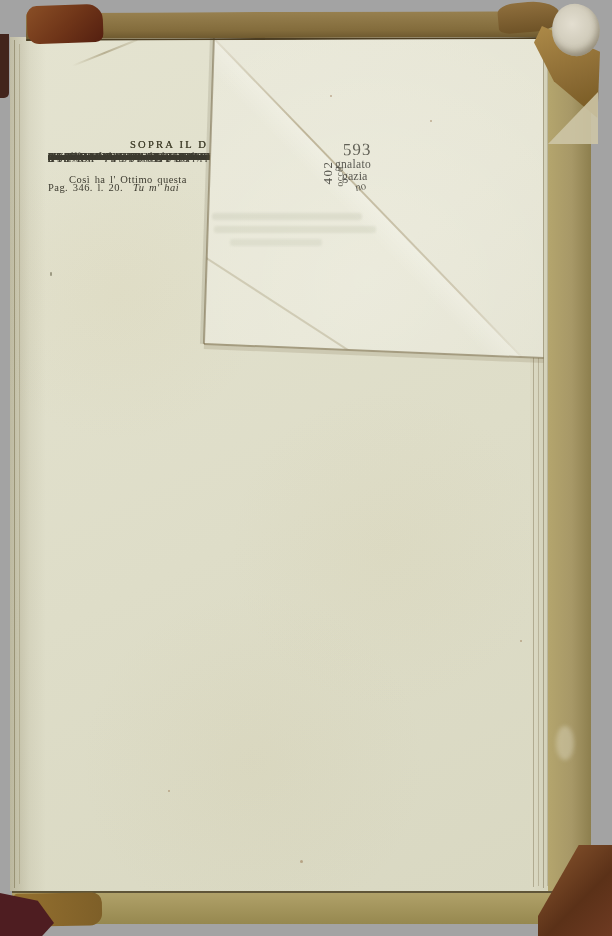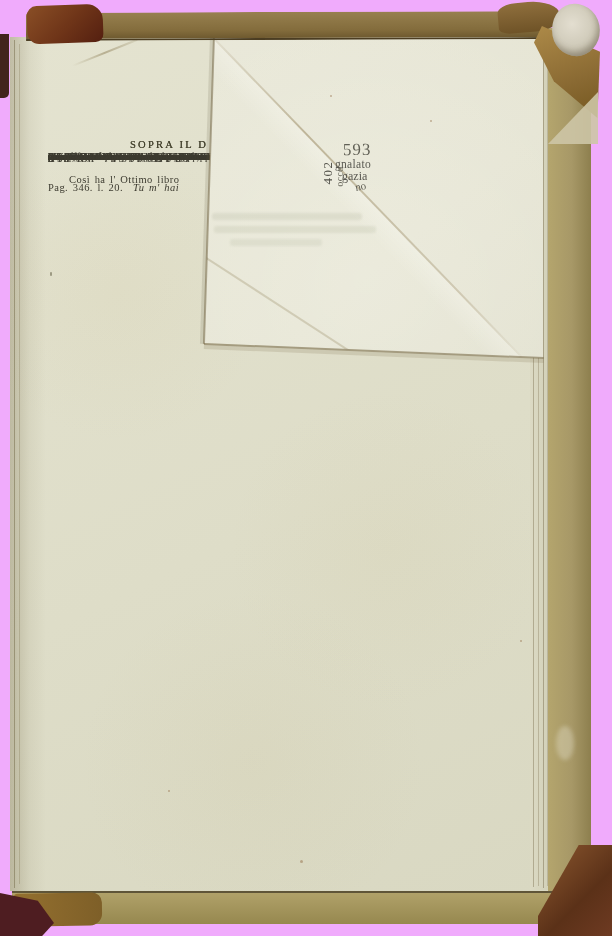--- a/index.html
+++ b/index.html
@@ -1,16 +1,16 @@
 <!DOCTYPE html>
 <html><head>
 <meta charset="utf-8">
 <style>
   html,body{margin:0;padding:0;background:#0c0b07;width:612px;height:936px;overflow:hidden;}
-  .photo{position:absolute;left:0;top:0;width:612px;height:936px;background:#f0abfc;
+  .photo{position:absolute;left:0;top:0;width:612px;height:936px;background:#a3a3a3;
          font-family:"Liberation Serif","DejaVu Serif",serif;}
   .photo *{position:absolute;}
 
   
   .top-band{left:26px;top:12px;width:522px;height:26px;
     background:linear-gradient(180deg,#97804f,#836c3c 70%,#6e592f);
     border-bottom:2px solid #4b3d22;border-radius:3px 3px 0 0;transform:rotate(-.2deg);}
   .tl-leather{left:27px;top:5px;width:76px;height:38px;
     background:linear-gradient(135deg,#8a4f26,#6e3418 55%,#541f10);
     border-radius:10px 16px 8px 12px;transform:rotate(-2deg);}
@@ -143,21 +143,21 @@
   <div class="speck sp6"></div>
 
   <div class="text-block">
     <div class="header-line">SOPRA IL D</div>
     <div id="text-lines" style="position:static;">
         <div class="tl cut"><span class="seg-r">elle fanno spesso di far pigli</span></div>
         <div class="tl cut"><span class="seg-r">sempre quel che è verisimile</span></div>
         <div class="tl cut"><span class="seg-r">gli virtuosi lettori , che a</span></div>
         <div class="tl cut"><span class="seg-r">pio uffizio costume , riferir ciò</span></div>
         <div class="tl cut gapA"><span class="seg-r">Pag. 346. l. 20.</span><span class="seg-iq">Tu m' hai</span></div>
-        <div class="tl cut ind gapB"><span class="seg-r">Così ha l' Ottimo libro</span></div>
+        <div class="tl cut ind gapB"><span class="seg-r">Così ha l' Ottimo questa</span></div>
         <div class="tl cut"><span class="seg-r">noi seguitiamo . Chi mentre</span></div>
         <div class="tl cut"><span class="seg-r">regola della lingua nostra ,</span></div>
         <div class="tl cut"><span class="seg-r">giona quì alla Ciciliana , si</span></div>
         <div class="tl cut"><span class="seg-r">in costume di nostri alcun</span></div>
         <div class="tl cut"><span class="seg-r">quasi , e chi tanto o quanto</span></div>
         <div class="tl full"><span class="seg-r">chi poeti , arà spesso trovata questa voce quando fioriva</span></div>
         <div class="tl full"><span class="seg-r">l' uso , e diremo così , la poesia de' Ciciliani , de' quali</span></div>
         <div class="tl full"><span class="seg-r">disse il nostro gentil Poeta » Già furo i primi « Ciò fu</span></div>
         <div class="tl full"><span class="seg-r">mentre era in felice stato la casa di Soave , e la corte</span></div>
         <div class="tl full"><span class="seg-r">del Primo e del Secondo Federigo , che assai pregia-</span></div>

